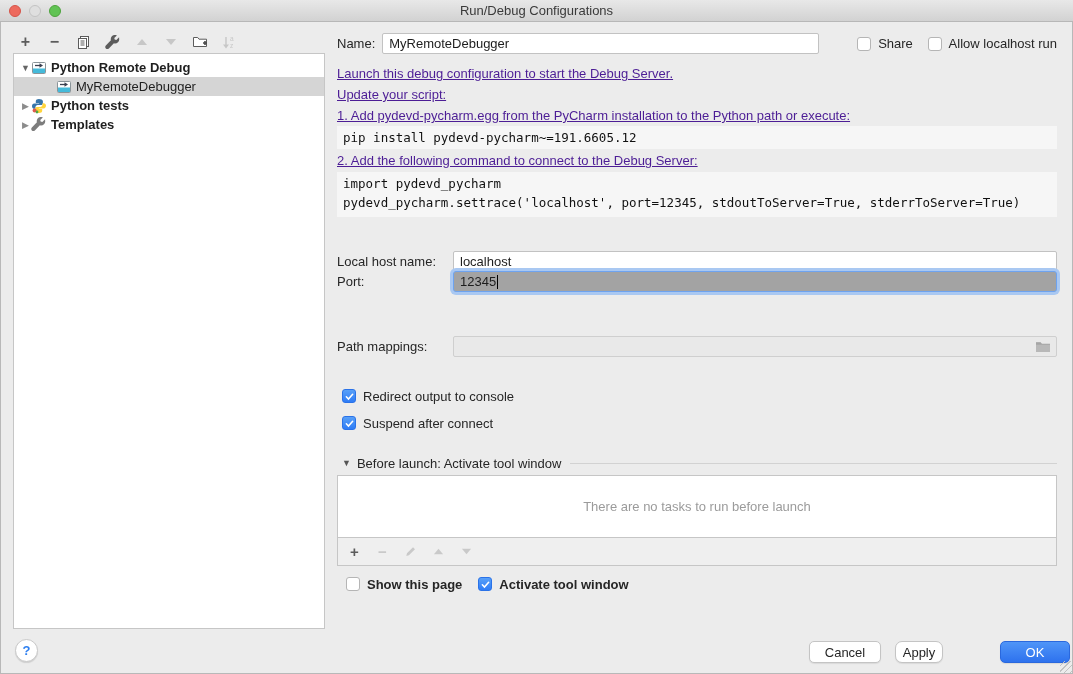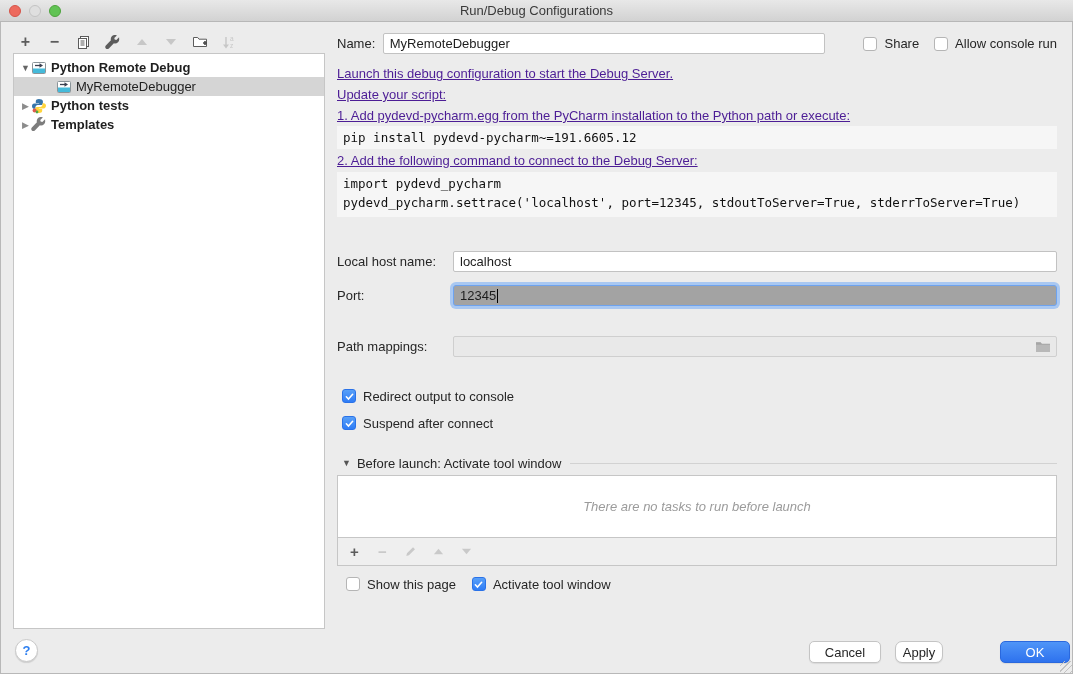--- a/index.html
+++ b/index.html
@@ -58,21 +58,21 @@
   .cb-label { margin-left:7px; font-size:13px; color:#262626; white-space:nowrap; }
 
   
   .path-wrap { height:21px; border:1px solid #cfcfcf; border-radius:2px; background:#e9e9e9;
                display:flex; align-items:center; justify-content:flex-end; padding:0 5px; }
 
   
   .section-head { display:flex; align-items:center; }
   .sec-tri { font-size:9px; color:#555; margin-right:6px; }
   .sec-line { flex:1; height:1px; background:#d2d2d2; margin-left:9px; }
-  .tasks-box { position:absolute; background:#fff; border:1px solid #c6c6c6; display:flex; align-items:center; justify-content:center;font-style:italic; }
+  .tasks-box { position:absolute; background:#fff; border:1px solid #c6c6c6; display:flex; align-items:center; justify-content:center; }
   .tasks-empty { color:#9b9b9b; font-size:13px; }
   .tasks-toolbar { position:absolute; background:#efefef; border:1px solid #c6c6c6; border-top:none;
                    display:flex; align-items:center; gap:11px; padding-left:8px; }
 
   
   .help-btn { position:absolute; left:15px; top:639px; width:23px; height:23px; border-radius:50%;
               background:#fff; border:1px solid #c9c9c9; box-shadow:0 1px 1px rgba(0,0,0,.12);
               display:flex; align-items:center; justify-content:center;
               color:#2d7ff0; font-size:13px; font-weight:bold; }
   .btn { position:absolute; top:641px; height:22px; border-radius:5px; font-size:13px;
@@ -193,37 +193,37 @@
   <div class="panel">
 
     <div class="row" style="left:0; top:33px; width:720px; height:21px;">
       <span class="flabel" style="width:46px;">Name:</span>
       <input class="text-input" style="width: 444px;" value="MyRemoteDebugger">
       <span style="width:39px;"></span>
       <span class="cb unchecked"></span>
       <span class="cb-label">Share</span>
       <span style="width:15px;"></span>
       <span class="cb unchecked"></span>
-      <span class="cb-label">Allow console run</span>
+      <span class="cb-label">Allow localhost run</span>
     </div>
 
     <div class="helptext" style="top:66px; left:0;">Launch this debug configuration to start the Debug Server.</div>
     <div class="helptext" style="top:87px; left:0;">Update your script:</div>
     <div class="helptext" style="top:108px; left:0;">1. Add pydevd-pycharm.egg from the PyCharm installation to the Python path or execute:</div>
     <div class="codeblock" style="top:126px; height:23px;">pip install pydevd-pycharm~=191.6605.12</div>
     <div class="helptext" style="top:153px; left:0;">2. Add the following command to connect to the Debug Server:</div>
     <div class="codeblock" style="top:172px; height:45px;"><span>import pydevd_pycharm</span>
 <span>pydevd_pycharm.settrace('localhost', port=12345, stdoutToServer=True, stderrToServer=True)</span></div>
 
     <div class="row" style="left:0; top:251px; width:720px; height:21px;">
       <span class="flabel" style="width:116px;">Local host name:</span>
       <input class="text-input" style="flex: 1 1 0%;" value="localhost">
     </div>
 
-    <div class="row" style="left:0; top:284px; width:720px; height:23px;align-items:center;">
+    <div class="row" style="left:0; top:270px; width:720px; height:23px;align-items:center;">
       <span class="flabel" style="width:116px;">Port:</span>
       <div class="inputlike focused" style="flex:1;" role="textbox">
         <span>12345</span>
           <span class="caret"></span>
       </div>
     </div>
 
     <div class="row" style="left:0; top:336px; width:720px; height:21px;">
       <span class="flabel" style="width:116px;">Path mappings:</span>
       <div class="path-wrap" style="flex:1;">
@@ -280,21 +280,21 @@
             <polygon points="6,3 11,9 1,9" fill="#c9c9c9"></polygon>
           </svg>
       </span>
       <span class="tbi">
         <svg width="11" height="11" viewBox="0 0 12 12">
             <polygon points="6,9 1,3 11,3" fill="#c9c9c9"></polygon>
           </svg>
       </span>
     </div>
 
-    <div class="row" style="left:9px; top:576px; height:16px;">
+    <div class="row" style="left:9px; top:576px; height:16px;font-weight:bold;">
       <span class="cb unchecked"></span>
       <span class="cb-label">Show this page</span>
       <span style="width:16px;"></span>
       <span class="cb checked">
         <svg width="11" height="11" viewBox="0 0 14 14">
             <path d="M3 7.3l2.7 2.9L11 4.2" stroke="#fff" stroke-width="2" fill="none" stroke-linecap="round"></path>
           </svg>
       </span>
       <span class="cb-label">Activate tool window</span>
     </div>

